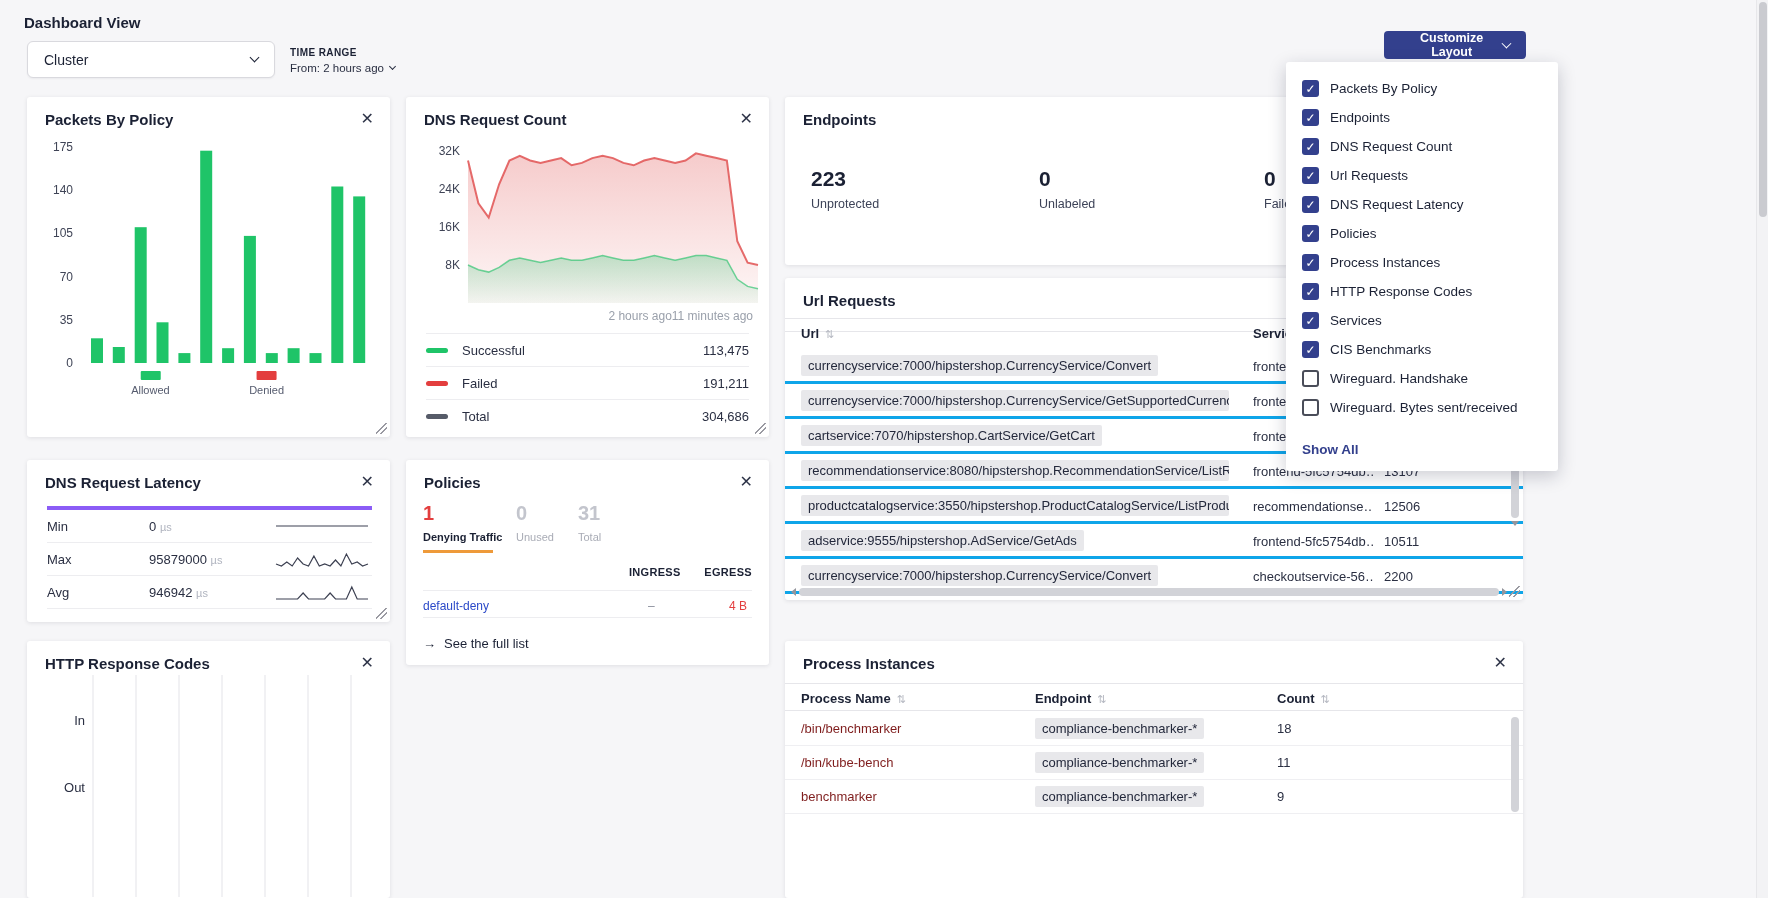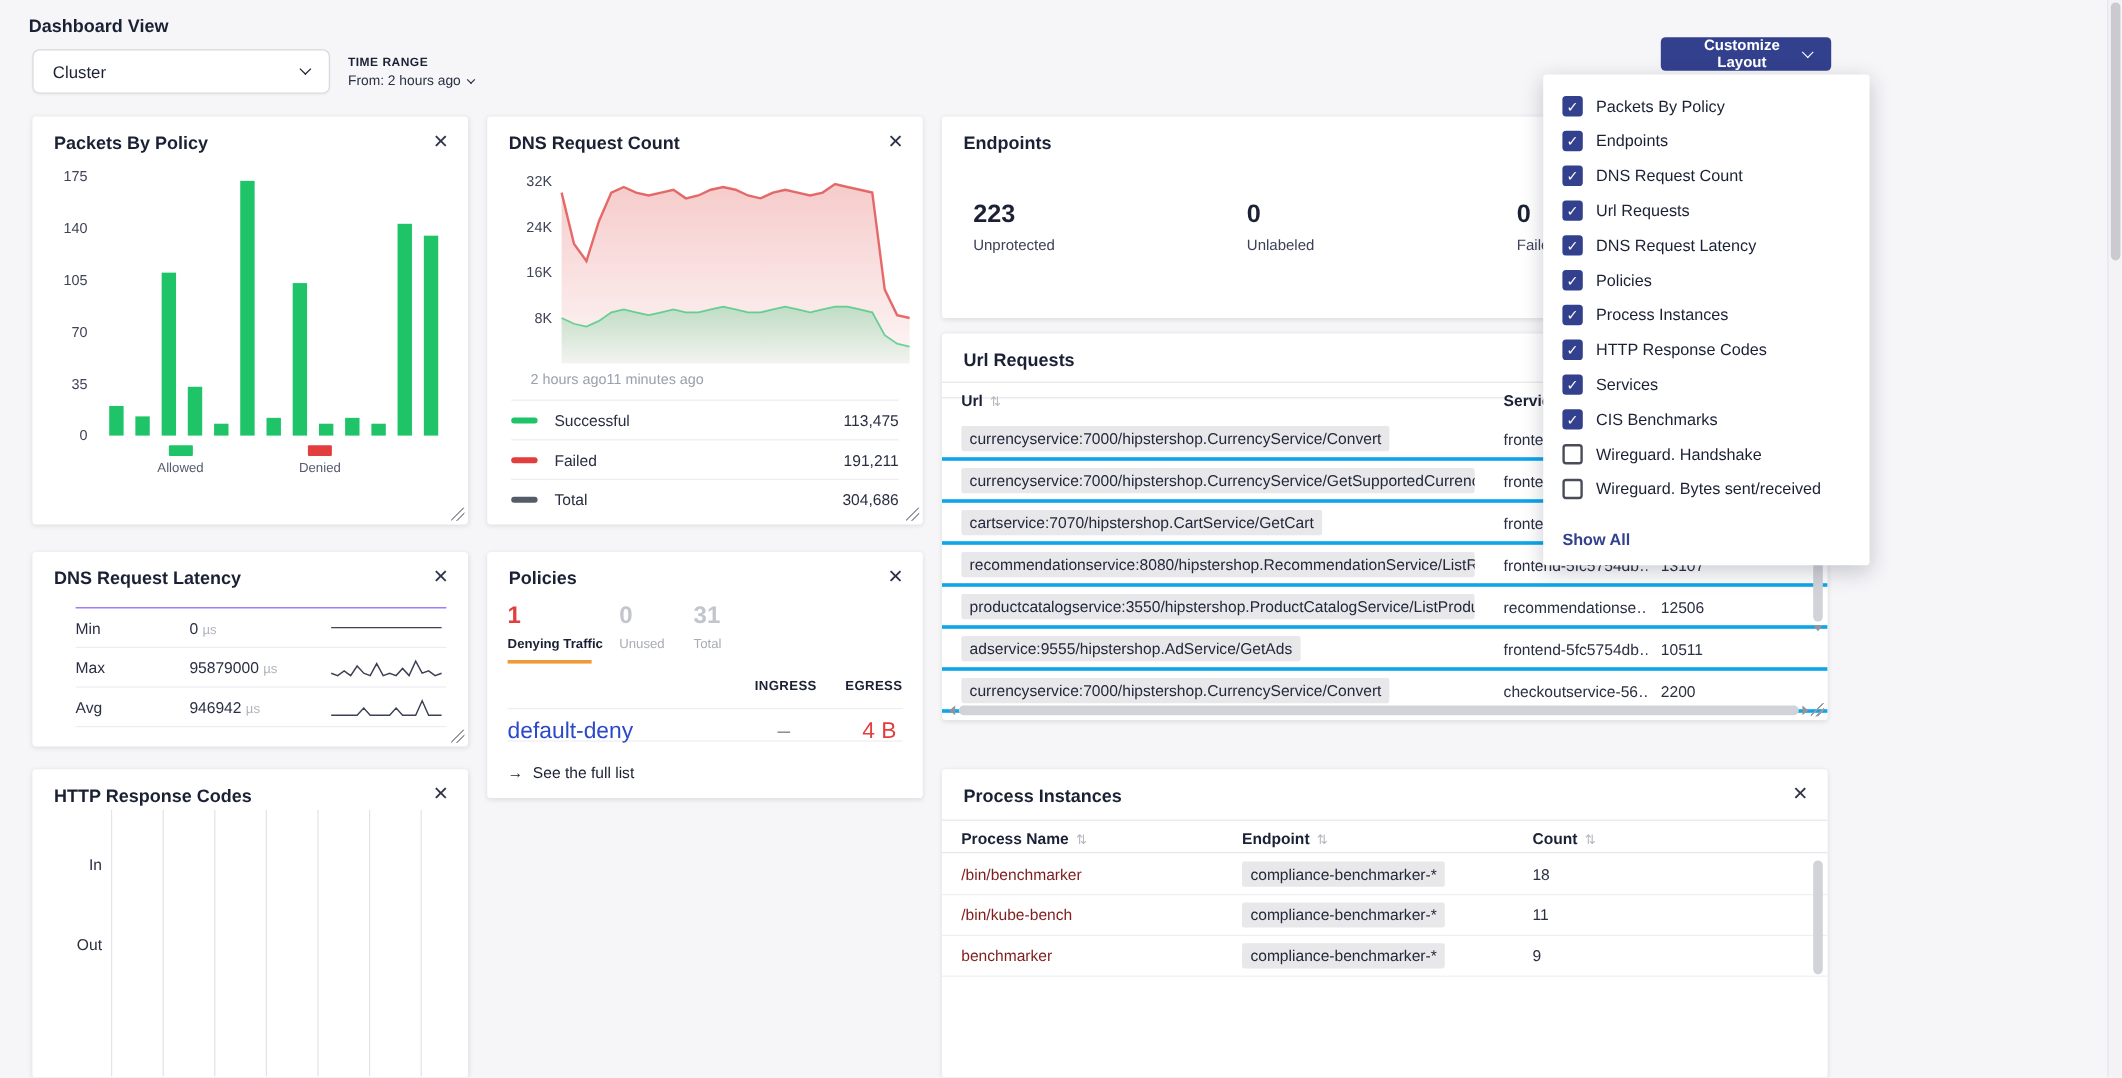--- a/index.html
+++ b/index.html
@@ -48,21 +48,21 @@
   .c-policies{left:406px;top:460px;width:363px;height:205px}
   .c-http{left:27px;top:641px;width:363px;height:257px}
   .c-process{left:785px;top:641px;width:738px;height:257px}
 
   .chart-host{position:absolute}
   .bar-legend{position:absolute;left:0;right:0;top:274px;height:40px}
   .bl-item{position:absolute;transform:translateX(-50%);display:flex;flex-direction:column;align-items:center;gap:4px}
   .bl-swatch{width:20px;height:9px;border-radius:1px}
   .bl-label{font-size:11px;color:#555b6e}
 
-  .x-labels{position:absolute;left:36px;right:16px;top:212px;display:flex;justify-content:flex-start;
+  .x-labels{position:absolute;left:36px;right:16px;top:212px;display:flex;justify-content:flex-end;
     font-size:12px;color:#9aa0ab}
   .count-legend{position:absolute;left:20px;right:20px;top:236px}
   .cl-row{display:flex;align-items:center;height:33px;border-top:1px solid #ededf0}
   .cl-swatch{width:22px;height:5px;border-radius:2.5px;margin-right:14px;flex:none}
   .cl-label{flex:1;font-size:13px;color:#2a2f42}
   .cl-value{font-size:13px;color:#2a2f42}
 
   .ep-stat{position:absolute;top:70px}
   .ep-num{font-size:21px;font-weight:bold;color:#1b2134}
   .ep-label{font-size:12.5px;color:#3c4257;margin-top:6px}
@@ -71,38 +71,38 @@
   .th-cell{position:absolute;top:7px;font-size:13px;font-weight:bold;color:#1b2134;white-space:nowrap}
   .sort-icon{font-size:11px;color:#b6b9c2;margin-left:6px;font-weight:normal}
   .url-tbody{position:absolute;left:0;right:0;top:71px}
   .trow{height:35px;border-bottom:3px solid #0ea5e9;position:relative}
   .cell-url{position:absolute;left:16px;top:6px;max-width:442px;overflow:hidden;white-space:nowrap}
   .url-pill{background:#e8e8eb;border-radius:2px;padding:3px 7px;font-size:13px;color:#23283b;display:inline-block;
     max-width:428px;overflow:hidden;white-space:nowrap}
   .cell-svc{position:absolute;left:468px;top:10px;font-size:13px;color:#2a2f42;max-width:120px;overflow:hidden;white-space:nowrap}
   .cell-cnt{position:absolute;left:599px;top:10px;font-size:13px;color:#2a2f42}
 
-  .lat-rows{position:absolute;left:36px;right:18px;top:46px;border-top:1px solid #8b5cf6}
+  .lat-rows{position:absolute;left:20px;right:18px;top:46px;border-top:4px solid #8b5cf6}
   .lat-row{display:flex;align-items:center;height:33px;border-bottom:1px solid #ededf0}
   .lat-label{width:108px;font-size:13px;color:#2a2f42}
   .lat-value{width:130px;font-size:13px;color:#2a2f42}
   .unit{color:#b0b4bf;font-size:11px}
   .lat-spark{margin-left:auto;width:100px;height:24px}
 
   .pol-stat{position:absolute;top:42px}
   .pol-num{font-size:20px;font-weight:bold;color:#c3c5cd}
   .num-red{color:var(--red)}
   .pol-label{font-size:11px;margin-top:6px;color:#a9acb6}
   .label-dark{color:#1b2134;font-weight:bold}
   .pol-bar{width:70px;height:3px;background:var(--orange);margin-top:7px}
   .pol-table{position:absolute;left:17px;right:17px;top:106px}
   .pol-thead{height:24px;position:relative;font-size:11px;font-weight:bold;color:#1b2134;letter-spacing:.3px}
   .ph-ing{position:absolute;left:206px}
   .ph-eg{position:absolute;right:0}
-  .pol-row{height:28px;border-top:1px solid #ededf0;border-bottom:1px solid #ededf0;position:relative;font-size:19px}
+  .pol-row{height:28px;border-top:1px solid #ededf0;border-bottom:1px solid #ededf0;position:relative;font-size:12px}
   .pr-name{position:absolute;left:0;top:8px;color:var(--link-blue);cursor:pointer}
   .pr-ing{position:absolute;left:225px;top:8px;color:#8a8f9c}
   .pr-eg{position:absolute;right:5px;top:8px;color:var(--red)}
   .see-list{position:absolute;left:17px;top:176px;font-size:13px;color:#1b2134;display:flex;gap:8px;align-items:center;cursor:pointer}
 
   .http-label{position:absolute;font-size:13px;color:#2a2f42;width:40px;text-align:right;left:18px}
 
   .pi-thead{position:absolute;left:0;right:0;top:42px;height:28px;border-top:1px solid #e6e6ea;border-bottom:1px solid #e6e6ea}
   .pi-tbody{position:absolute;left:0;right:0;top:71px}
   .pi-row{height:34px;border-bottom:1px solid #efeff2;position:relative}

